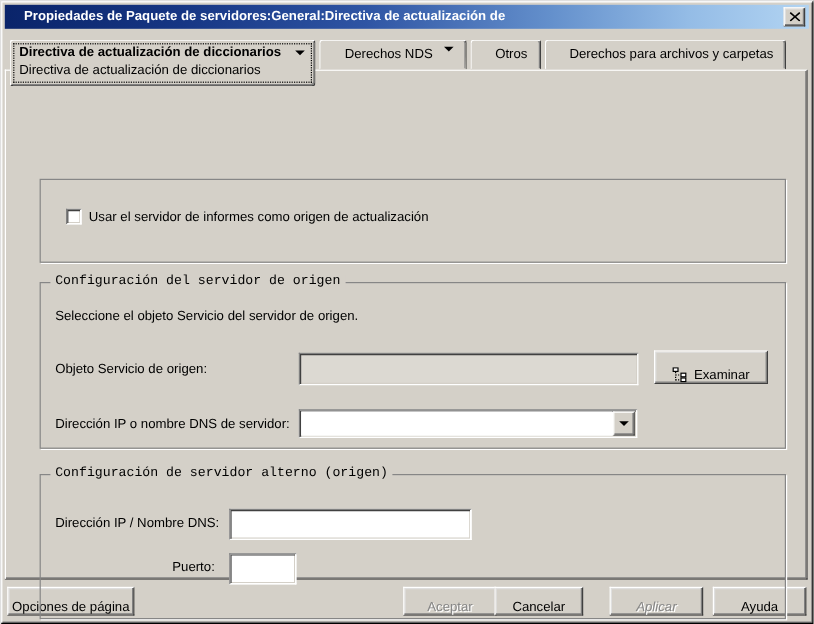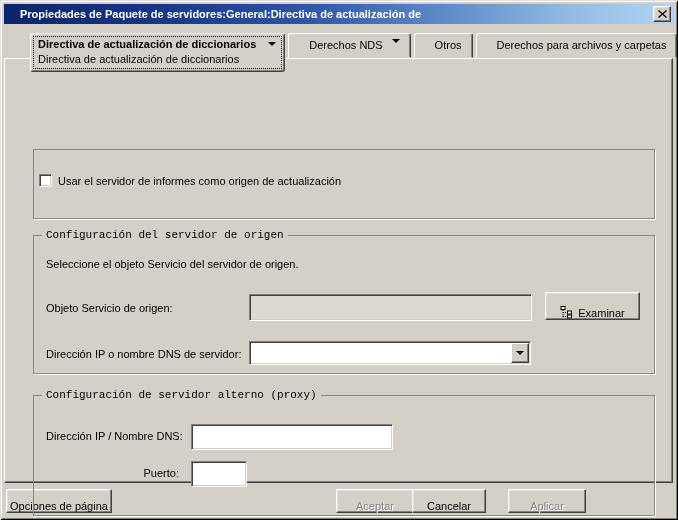--- a/index.html
+++ b/index.html
@@ -35,39 +35,39 @@
     border-radius:3px 3px 0 0;
     padding:5px 10px 6px 20px;
     display:flex; gap:9px; white-space:nowrap;
   }
   .tab-active {
     flex-direction:column; align-items:stretch; gap:3px;
     border-color:#fff #404040 #404040 #fff;
     box-shadow: inset -1px -1px 0 #808080;
     border-radius:3px;
     padding:4px 8px 6px 7px;
-    outline:1px dotted #000; outline-offset:-4px;margin-left:22px;
+    outline:1px dotted #000; outline-offset:-4px;
   }
   .tab-active .line1 { font-weight:bold; display:flex; align-items:center; gap:12px; }
   .arr-down { width:0; height:0; border-left:4px solid transparent; border-right:4px solid transparent; border-top:4px solid #000; display:inline-block; }
 
   
   .panel {
     position:absolute; left:4px; top:58px; width:669px; height:425px; background:#d4d0c8;
     border:1px solid; border-color:#fff #404040 #404040 #fff;
     box-shadow: inset -1px -1px 0 #808080;
     z-index:1;
   }
 
   
   .check-frame {
     position:absolute; left:28px; top:90px; width:622px; height:70px;
     border:1px solid #868686; box-shadow:1px 1px 0 #fff;
   }
-  .check-row { position:absolute; left:5px; top:24px; display:flex; align-items:center; gap:6px; }
+  .check-row { position:absolute; left:21px; top:24px; display:flex; align-items:center; gap:6px; }
   .checkbox {
     width:13px; height:13px; background:#fff;
     border:1px solid; border-color:#808080 #fff #fff #808080;
     box-shadow: inset 1px 1px 0 #404040, inset -1px -1px 0 #d4d0c8;
   }
 
   
   .groupbox {
     position:absolute; left:28px; width:622px;
     border:1px solid #868686; box-shadow:1px 1px 0 #fff;
@@ -154,21 +154,21 @@
       <span class="lbl" style="left:12px; top:112px;">Dirección IP o nombre DNS de servidor:</span>
       <div class="combo" style="left:215px; top:105px; width:282px; height:24px;">
         <input value="" style="">
         <span class="combo-arrow-btn">
           <span class="arr-down"></span>
         </span>
       </div>
     </div>
 
     <div class="groupbox g2">
-      <span class="groupbox-legend">Configuración de servidor alterno (proxy)</span>
+      <span class="groupbox-legend">Configuración de servidor alterno (origen)</span>
 
       <span class="lbl lbl-right" style="left:12px; top:34px; width:133px;">Dirección IP / Nombre DNS:</span>
       <input class="field" style="left: 157px; top: 28px; width: 202px; height: 26px;" value="">
 
       <span class="lbl lbl-right" style="left:12px; top:71px; width:133px;">Puerto:</span>
       <input class="field" style="left: 157px; top: 65px; width: 56px; height: 26px;" value="">
     </div>
 
   </div>
 
@@ -188,15 +188,16 @@
       <span>Otros</span>
     </div>
     <div class="tab">
       <span>Derechos para archivos y carpetas</span>
     </div>
   </div>
 
   <button class="btn" style="left:6px; top:489px; width:106px; height:24px;">Opciones de página</button>
   <button class="btn disabled" style="left:336px; top:489px; width:78px; height:24px;">Aceptar</button>
   <button class="btn" style="left:412px; top:489px; width:74px; height:24px;">Cancelar</button>
-  <button class="btn disabled" style="left:508px; top:489px; width:78px; height:24px;">Aplicar</button>
+  <button class="btn disabled" style="left:508px; top:489px; width:78px; height:24px;font-style:italic;">Aplicar</button>
+  <button class="btn" style="left:594px; top:489px; width:78px; height:24px;">Ayuda</button>
 
 </div>
 
 </body></html>

